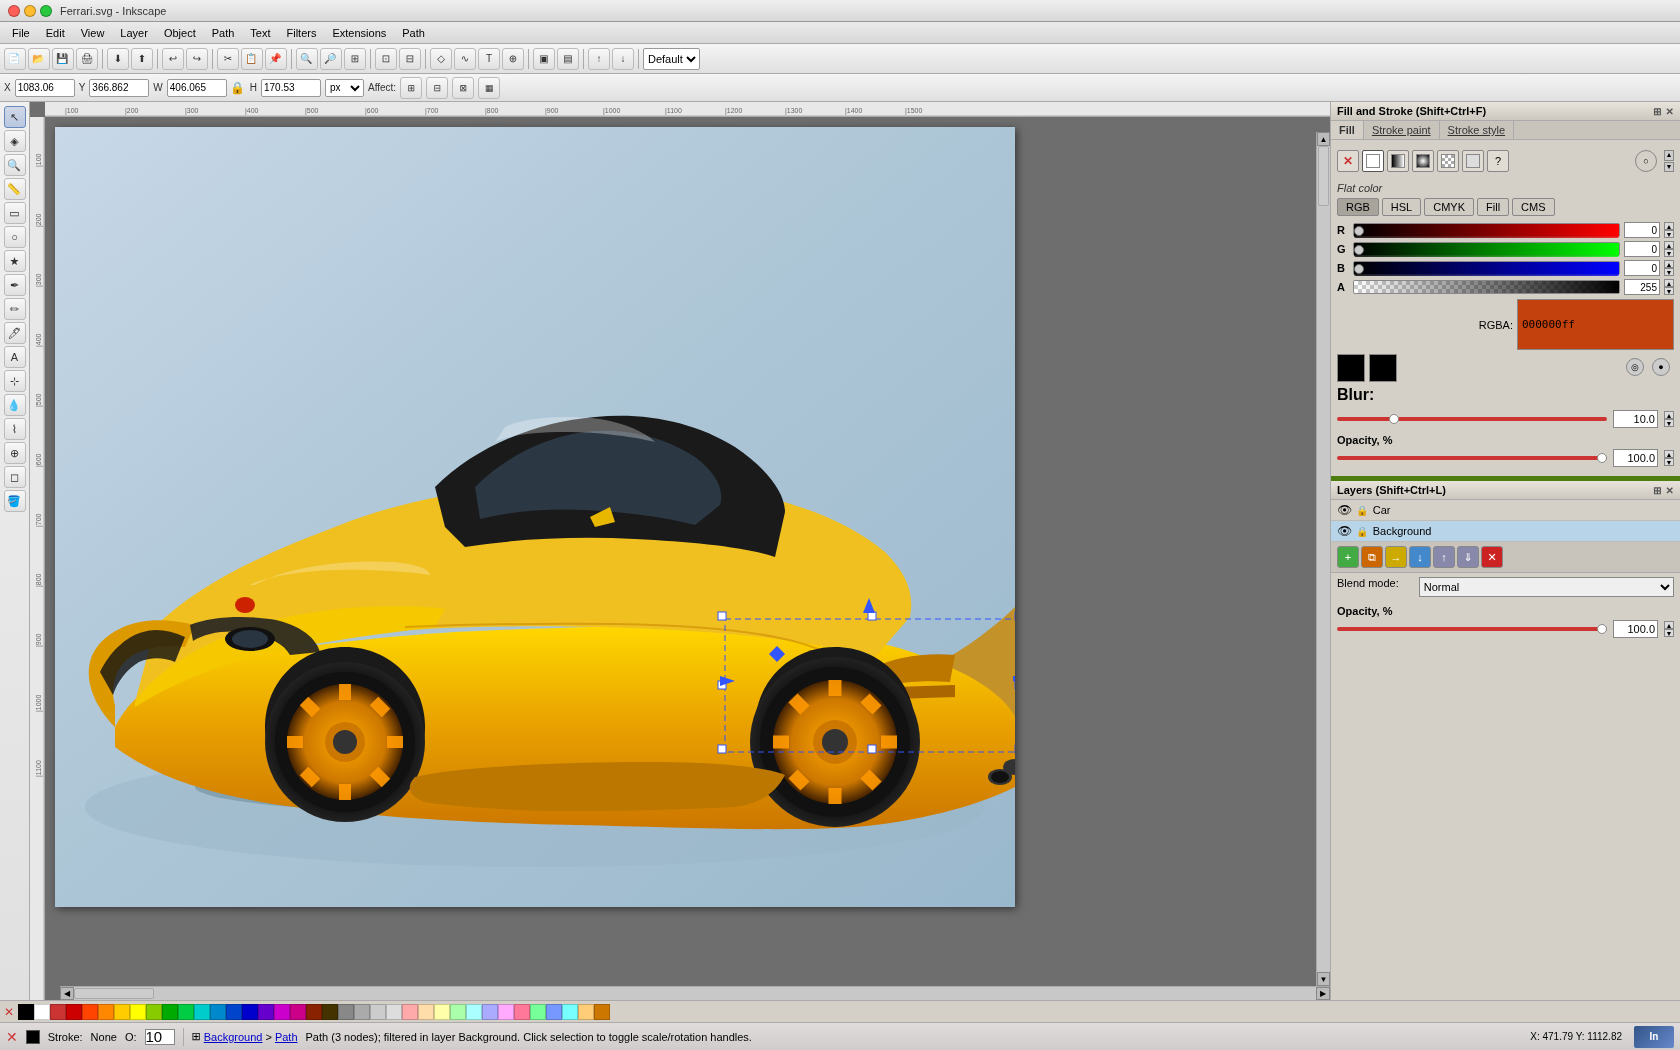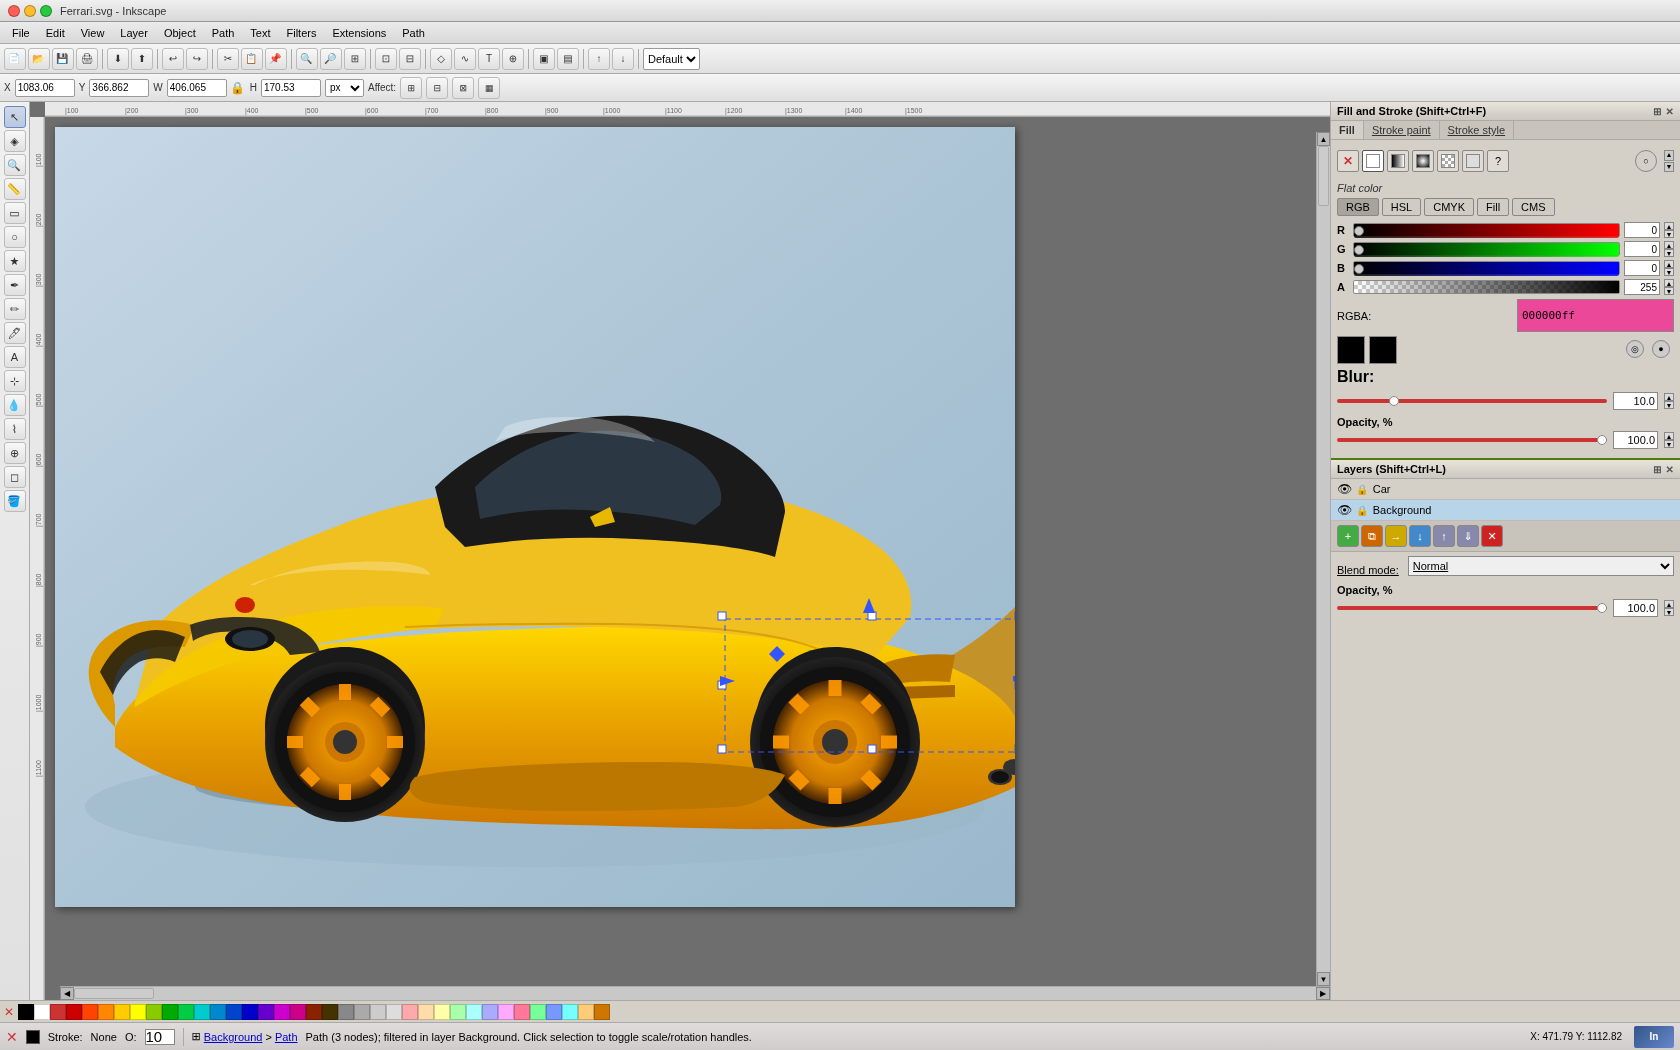--- a/index.html
+++ b/index.html
@@ -225,32 +225,32 @@
       flex: 1; height: 14px; border: 1px solid #888; border-radius: 2px;
       position: relative;
     }
     .color-slider-r { background: linear-gradient(to right, #000, #ff0000); }
     .color-slider-g { background: linear-gradient(to right, #000, #00ff00); }
     .color-slider-b { background: linear-gradient(to right, #000, #0000ff); }
     .color-input { width: 36px; height: 16px; border: 1px solid #888; font-size: 10px; text-align: right; padding: 0 2px; }
     .color-spinbox { display: flex; flex-direction: column; }
     .spin-up, .spin-down { width: 10px; height: 8px; font-size: 7px; border: 1px solid #888; background: #ddd; cursor: pointer; line-height: 7px; text-align: center; }
 
-    .rgba-row { display: flex; align-items: center; justify-content: space-between; gap: 4px; margin-top: 4px; font-size: 11px; }
-    .rgba-val { background: #ec4899; border: 1px solid #888; padding: 9px 4px; font-family: monospace; font-size: 11px; }
+    .rgba-row { display: flex; align-items: center; justify-content: flex-end; gap: 4px; margin-top: 4px; font-size: 11px; }
+    .rgba-val { background: #c2410c; border: 1px solid #888; padding: 18px 4px; font-family: monospace; font-size: 11px; }
 
     .blur-row { display: flex; align-items: center; gap: 6px; margin: 6px 0; font-size: 11px; }
     .blur-input { width: 45px; height: 18px; border: 1px solid #888; font-size: 11px; text-align: right; padding: 0 2px; }
 
     .opacity-row { display: flex; align-items: center; gap: 6px; margin: 3px 0; font-size: 11px; }
     .opacity-input { width: 45px; height: 18px; border: 1px solid #888; font-size: 11px; text-align: right; padding: 0 2px; }
 
     
     .layers-panel {
-      border-top: 2px solid #4d7c0f;
+      border-top: 5px solid #4d7c0f;
     }
     .layer-row {
       display: flex; align-items: center;
       padding: 3px 6px; gap: 4px;
       background: #d4d0c8;
       border-bottom: 1px solid #c0bcb4;
       cursor: pointer;
     }
     .layer-row.selected { background: #b8d4e8; }
     .layer-eye { font-size: 12px; cursor: pointer; }
@@ -270,21 +270,21 @@
       display: flex; align-items: center; justify-content: center;
     }
     .layer-tool-btn.green { background: #44aa44; color: white; }
     .layer-tool-btn.orange { background: #cc6600; color: white; }
     .layer-tool-btn.yellow { background: #ccaa00; color: white; }
     .layer-tool-btn.blue { background: #4488cc; color: white; }
     .layer-tool-btn.gray-up { background: #8888aa; color: white; }
     .layer-tool-btn.gray-dn { background: #8888aa; color: white; }
     .layer-tool-btn.red { background: #cc2222; color: white; }
 
-    .blend-row { display: flex; align-items: flex-end; gap: 9px; padding: 4px 6px; font-size: 11px; text-decoration: underline; }
+    .blend-row { display: flex; align-items: flex-start; gap: 20px; padding: 4px 6px; font-size: 11px; }
     .blend-select { flex: 1; height: 20px; font-size: 11px; border: 1px solid #888; }
 
     
     #hscrollbar {
       position: absolute; bottom: 0; left: 15px; right: 0; height: 14px;
       background: #c8c8c8; border-top: 1px solid #aaa;
       display: flex; align-items: center;
     }
     #vscrollbar {
       position: absolute; right: 0; top: 15px; bottom: 14px; width: 14px;

